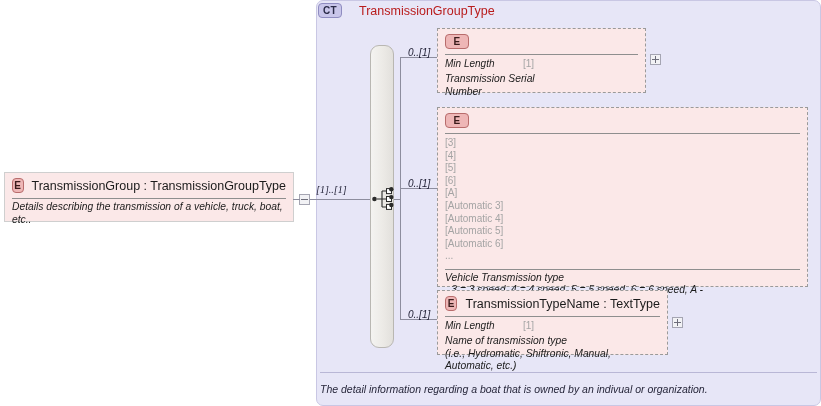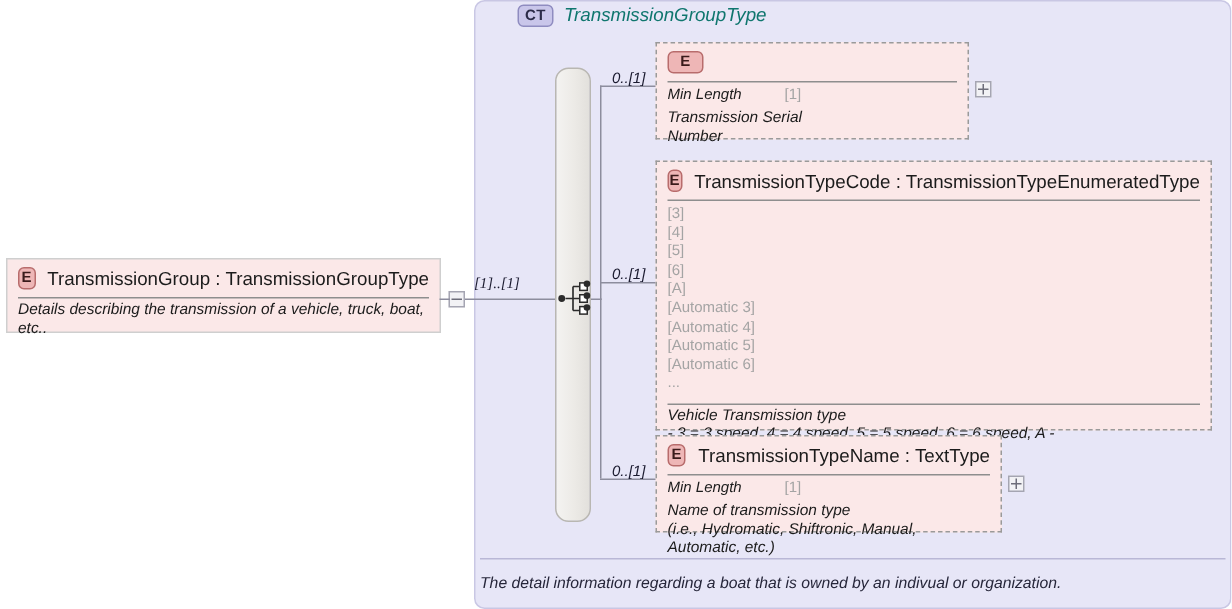--- a/index.html
+++ b/index.html
@@ -24,21 +24,21 @@
 
   
   .ct-container {
     left: 316px; top: 0px; width: 505px; height: 406px;
     background: #e7e6f7;
     border: 1px solid #c9c7e4;
     border-radius: 7px;
   }
   .ct-header {
     left: 318px; top: 3px;
-    display: flex; align-items: flex-start; gap: 7px; margin-left: 27px;
+    display: flex; align-items: flex-end; gap: 17px;
   }
   .badge {
     display: inline-flex; align-items: center; justify-content: center;
     width: 24px; height: 15px;
     font-size: 10px; font-weight: bold;
     letter-spacing: .3px;
     border-radius: 4px;
     box-sizing: border-box;
   }
   .badge-ct {
@@ -46,22 +46,21 @@
     border: 1px solid #8f8cc0;
     color: #2b2b48;
   }
   .badge-e {
     background: #eeb6b6;
     border: 1px solid #b86c6c;
     color: #3a1b1b;
   }
   .ct-title {
     font-size: 12.5px;
-    color: #0f766e;
-    font-style: italic;
+    color: #b91c1c;
   }
 
   
   .ct-footer {
     left: 320px; top: 372px; width: 497px;
     font-style: italic;
     font-size: 10.5px;
     color: #26263a;
     line-height: 13px;
     border-top: 1px solid #b9b7d6;
@@ -234,21 +233,20 @@
     <div class="ebox-doc">Transmission Serial
 Number</div>
   </div>
   <div class="abs tbox plus" style="left:650px; top:54px;">
       <i></i>
     </div>
 
   <div class="abs ebox dashed" style="left:437px; top:107px; width:371px; height:180px;">
     <div class="ebox-head">
       <span class="badge badge-e">E</span>
-      <span class="ebox-title">TransmissionTypeCode : TransmissionTypeEnumeratedType</span>
     </div>
     <div class="hr"></div>
     <div class="ebox-facet">
       <span class="facet-vals">
         <span>[3]</span><br>
         <span>[4]</span><br>
         <span>[5]</span><br>
         <span>[6]</span><br>
         <span>[A]</span><br>
         <span>[Automatic 3]</span><br>

